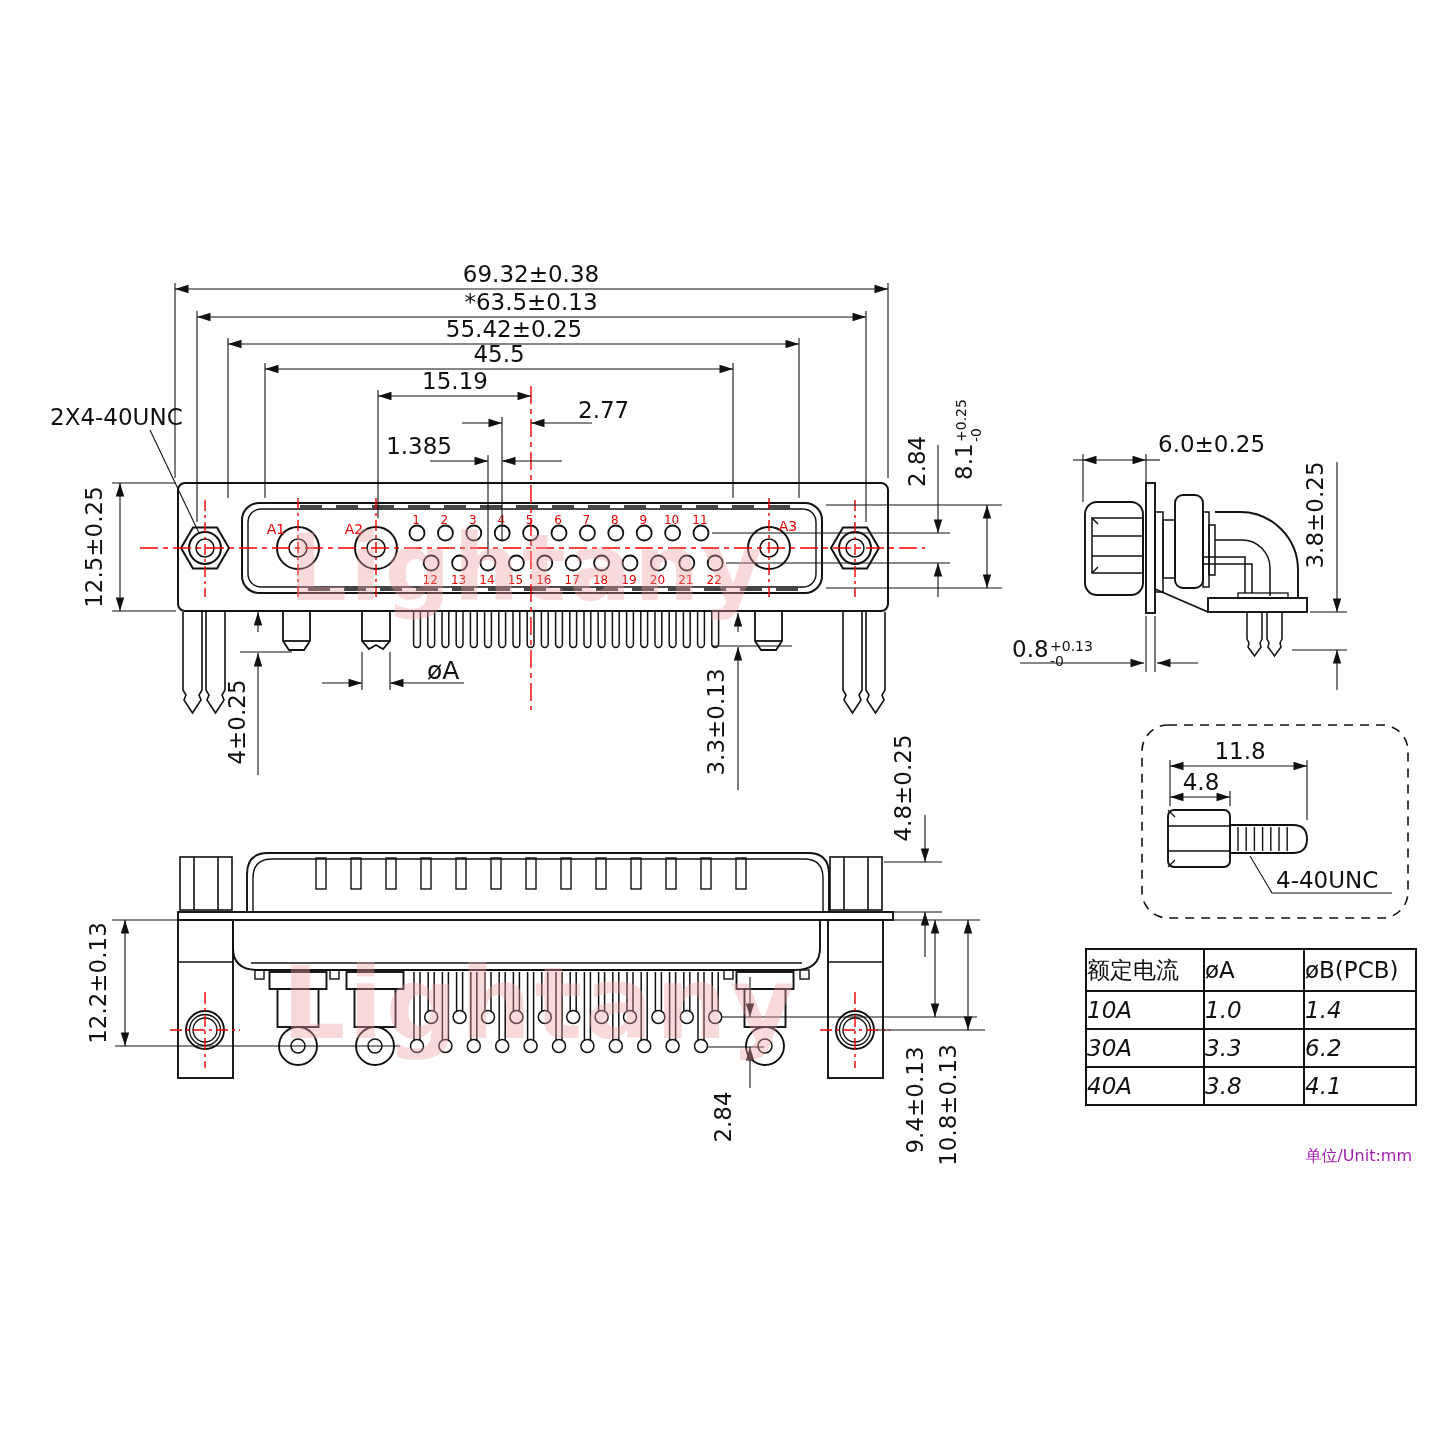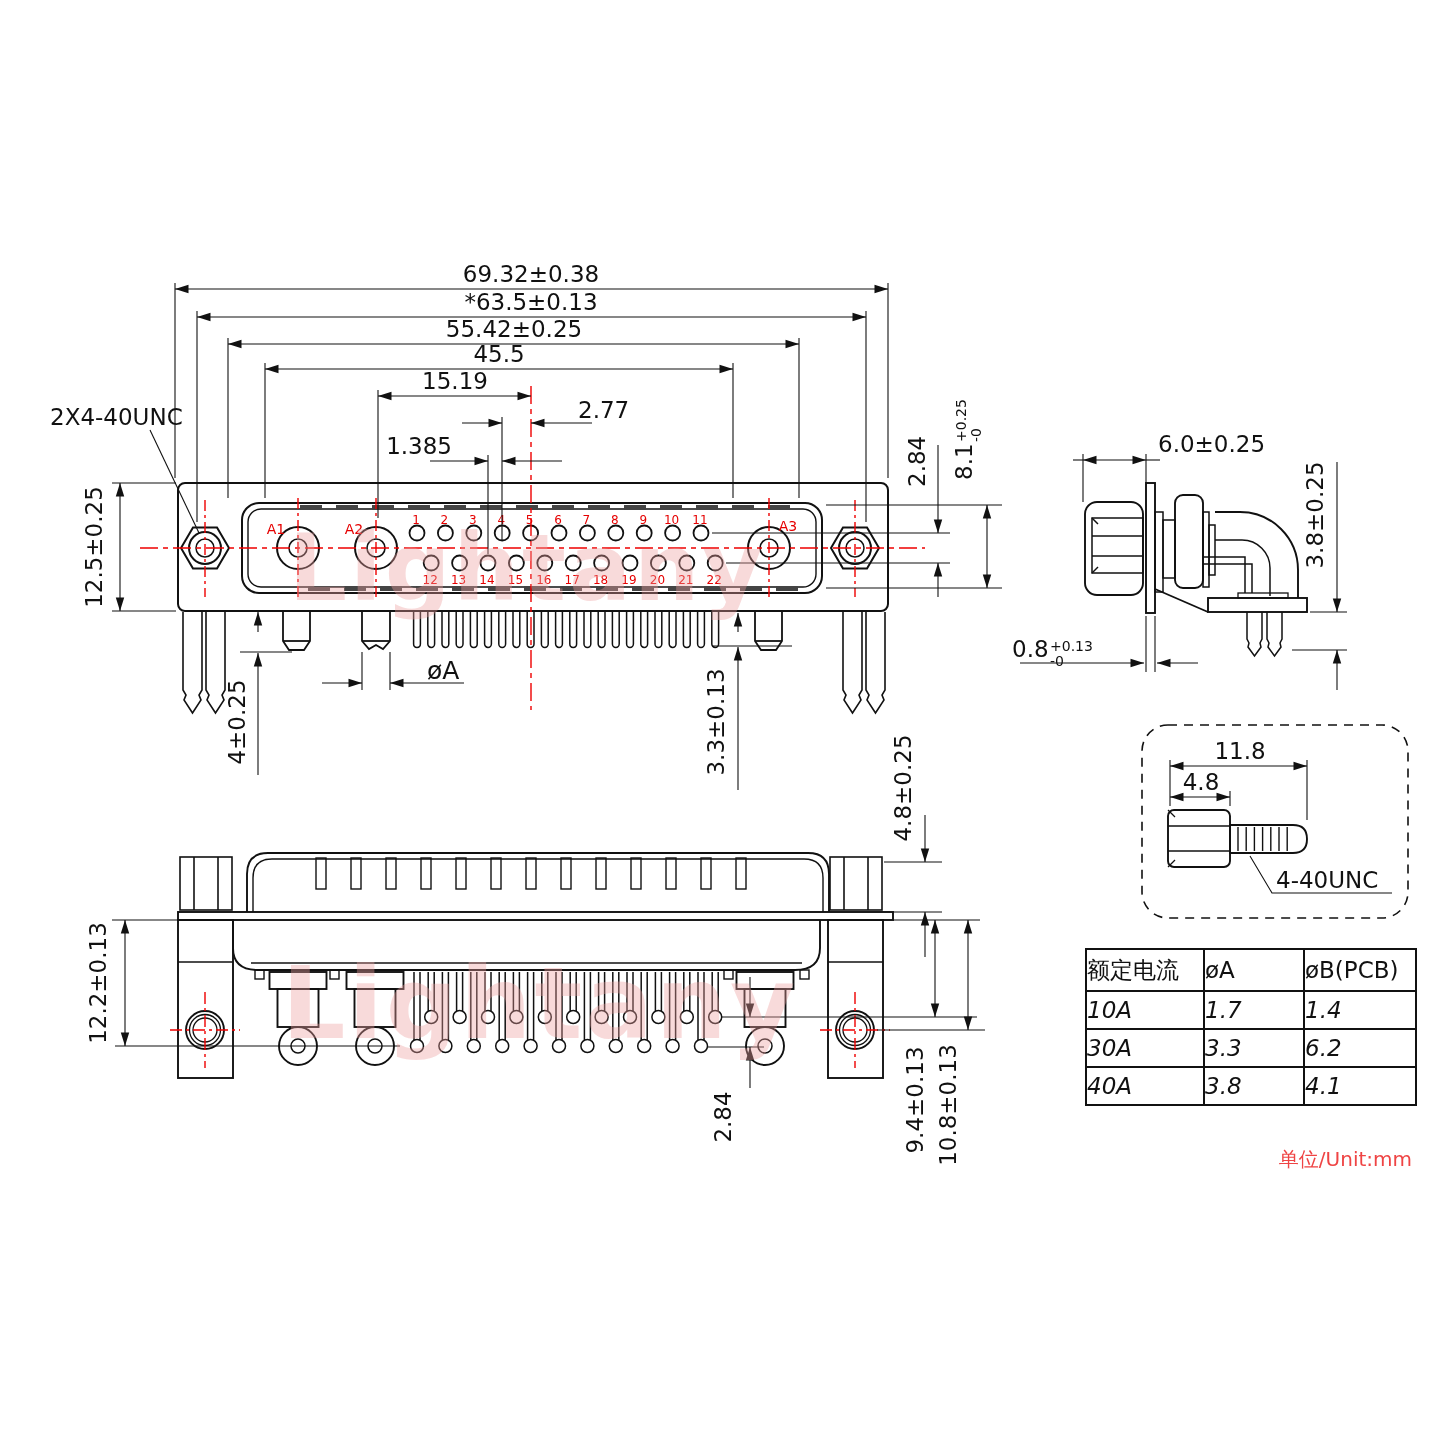--- a/index.html
+++ b/index.html
@@ -12,21 +12,21 @@
   .pinnum{font-size:12px;fill:#e60000;}
   .coaxlbl{font-size:14px;fill:#e60000;}
   .wmark{font-weight:bold;fill:#eda0a0;opacity:0.38;letter-spacing:3px;}
   .spec{position:absolute;left:1085px;top:948px;border-collapse:collapse;
         font-size:23px;color:#111;text-align:left;}
   .spec th,.spec td{border:2.4px solid #111;font-weight:normal;padding:0;}
   .spec th{height:40px;}
   .spec td{height:36px;font-style:italic;}
   .c1{width:116px;} .c2{width:98px;} .c3{width:110px;}
   .unit{position:absolute;left:1150px;top:1146px;width:262px;text-align:right;
-        font-size:20px;color:#ef4444;}
+        font-size:16px;color:#a21caf;}
 </style>
 </head>
 <body>
 
 <div class="stage">
 <svg width="1440" height="1440" viewBox="0 0 1440 1440">
   <defs>
     <marker id="arr" markerUnits="userSpaceOnUse" markerWidth="30" markerHeight="12" refX="0" refY="0" orient="auto-start-reverse" viewBox="-15 -6 30 12">
       <path d="M0,0 L-13.5,4.2 L-13.5,-4.2 Z" fill="#111"></path>
     </marker>
@@ -543,21 +543,21 @@
 
 <table class="spec">
   <tbody>
         <tr>
     <th class="c1">额定电流</th>
     <th class="c2">øA</th>
     <th class="c3">øB(PCB)</th>
   </tr>
   <tr>
     <td>10A</td>
-    <td>1.7</td>
+    <td>1.0</td>
     <td>1.4</td>
   </tr>
   <tr>
     <td>30A</td>
     <td>3.3</td>
     <td>6.2</td>
   </tr>
   <tr>
     <td>40A</td>
     <td>3.8</td>

